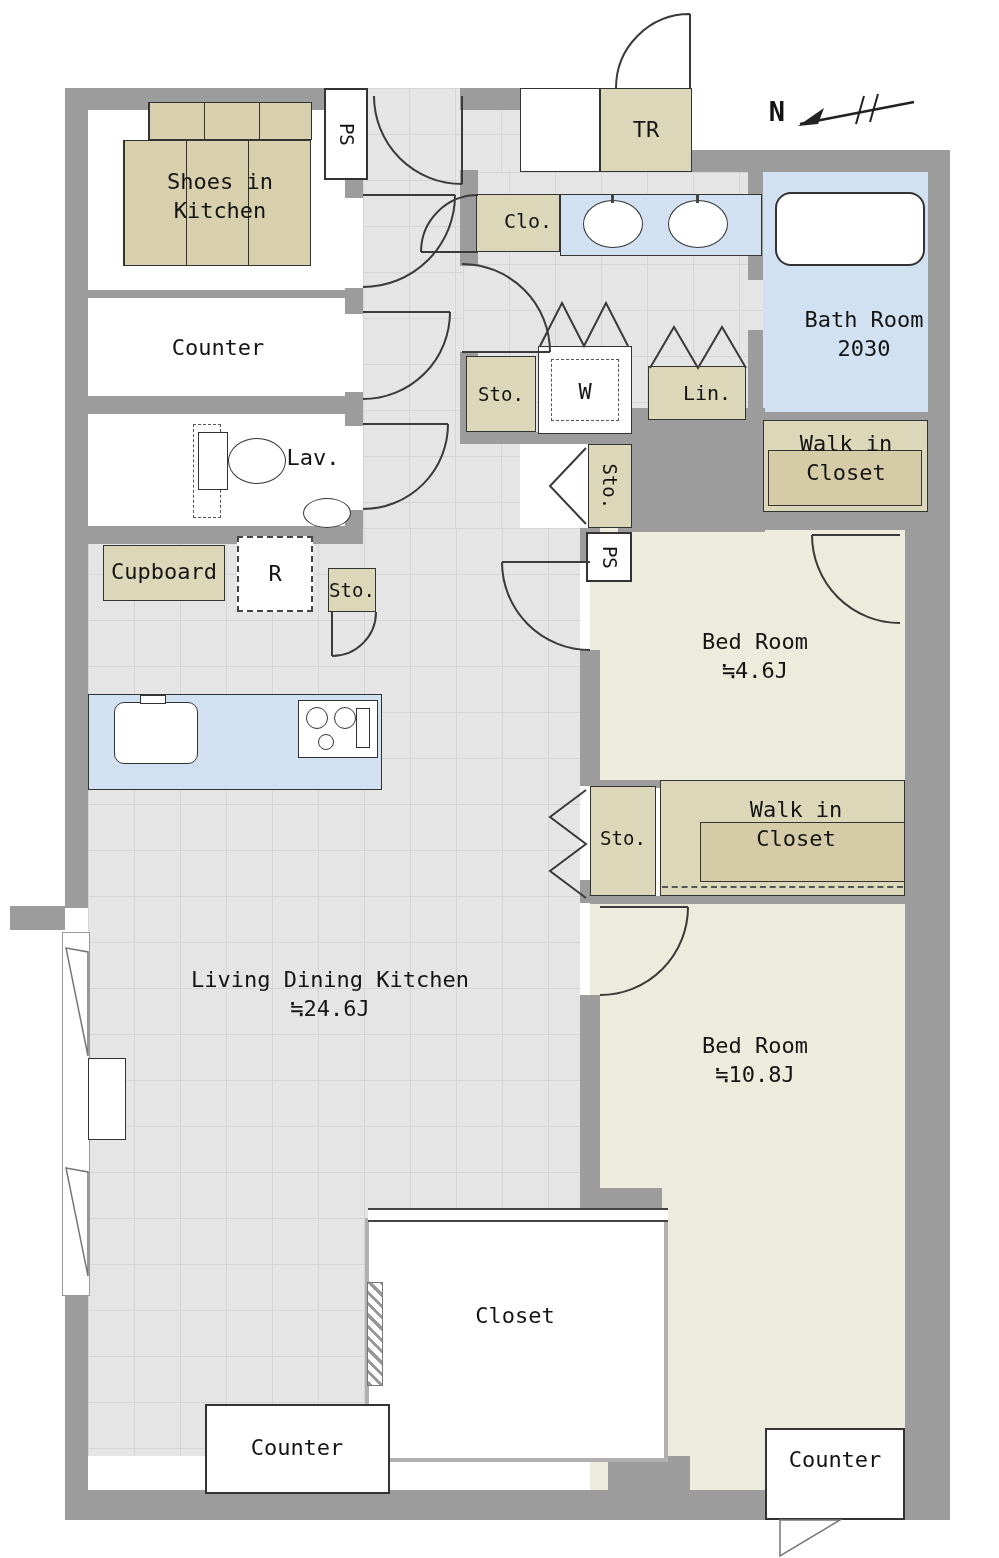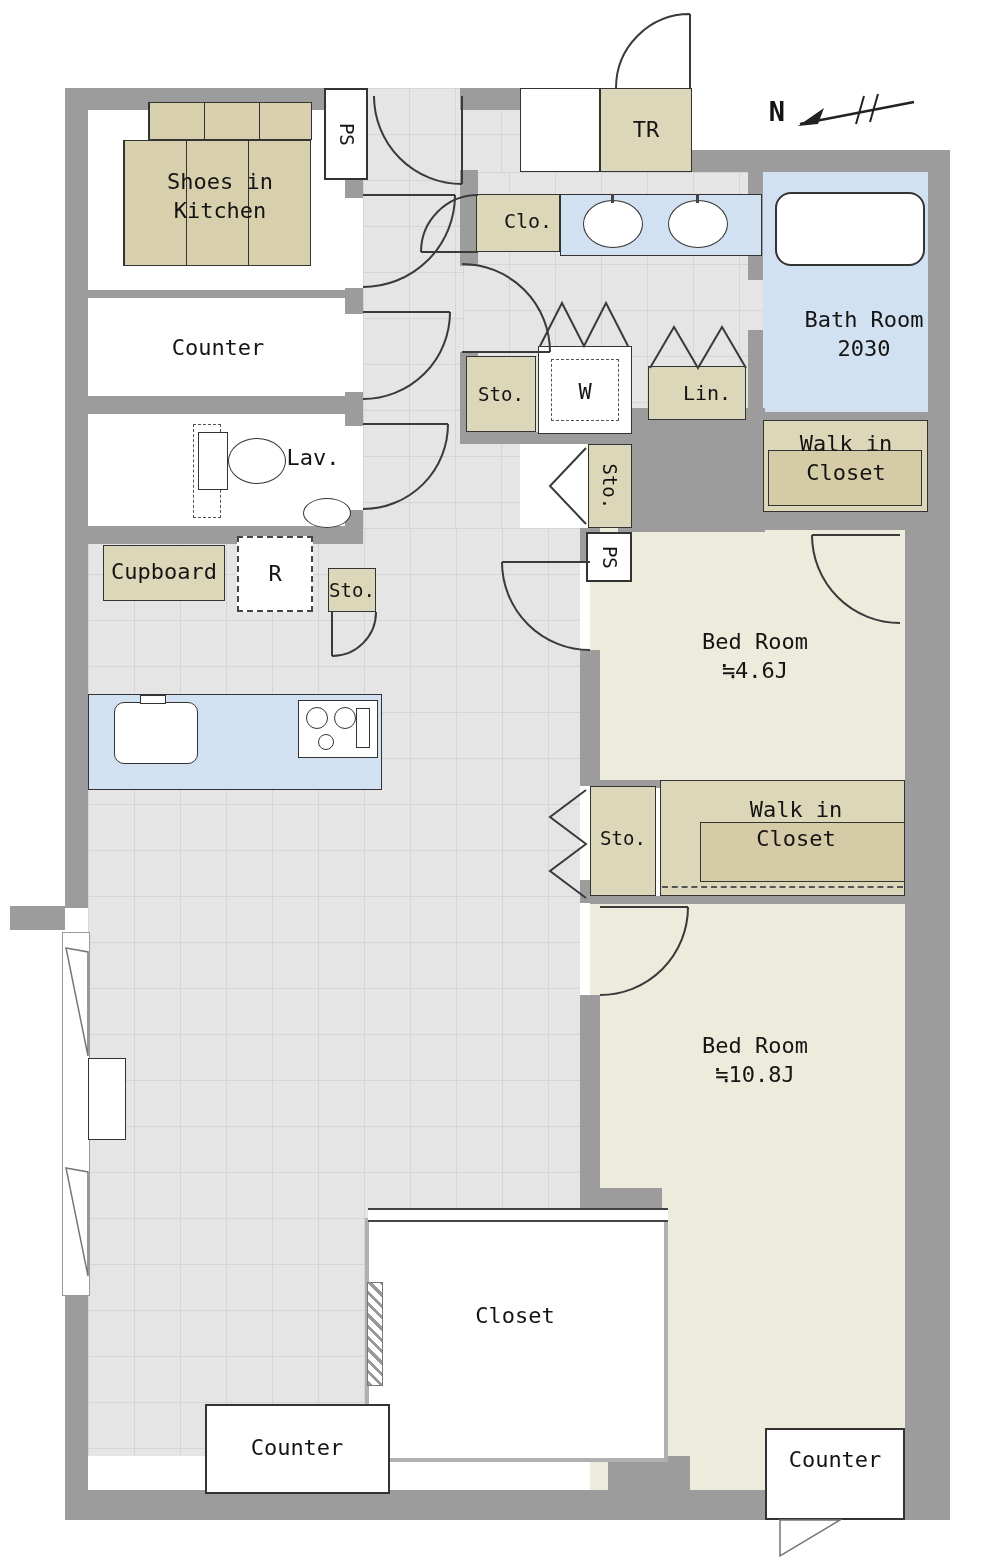--- a/index.html
+++ b/index.html
@@ -180,20 +180,22 @@
   <div class="label" style="left:103px;top:558px;width:122px">Cupboard</div>
   <div class="label" style="left:237px;top:560px;width:76px">R</div>
   <div class="label fs19" style="left:326px;top:578px;width:52px">Sto.</div>
   <div class="label" style="left:635px;top:628px;width:240px">Bed Room
 ≒4.6J</div>
   <div class="label" style="left:706px;top:796px;width:180px">Walk in
 Closet</div>
   <div class="label fs19" style="left:588px;top:826px;width:70px">Sto.</div>
   <div class="label" style="left:635px;top:1032px;width:240px">Bed Room
 ≒10.8J</div>
+  <div class="label" style="left:160px;top:966px;width:340px">Living Dining Kitchen
+≒24.6J</div>
   <div class="label" style="left:430px;top:1302px;width:170px">Closet</div>
   <div class="label" style="left:212px;top:1434px;width:170px">Counter</div>
   <div class="label" style="left:768px;top:1446px;width:134px">Counter</div>
 
   <div class="vwrap" style="left:324px;top:88px;width:44px;height:92px">
     <span class="label fs19">PS</span>
   </div>
   <div class="vwrap" style="left:588px;top:444px;width:44px;height:84px">
     <span class="label fs19">Sto.</span>
   </div>

